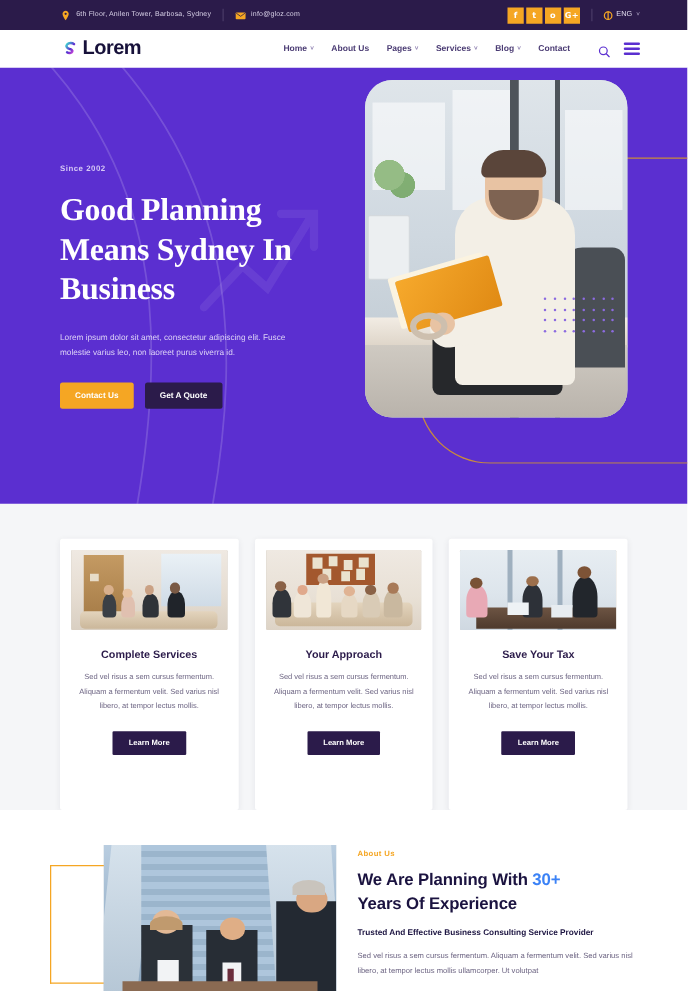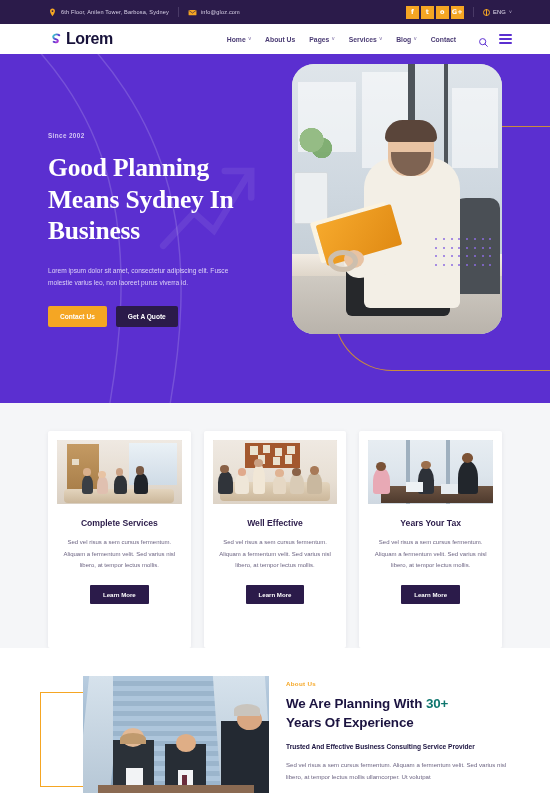--- a/index.html
+++ b/index.html
@@ -262,21 +262,21 @@
 
   .about-right { flex: 1; padding-top: 4px; }
   .about-eyebrow {
     font-size: 6.2px; font-weight: 700; color: #F5A623;
     letter-spacing: .3px; margin-bottom: 7px;
   }
   .about-title {
     font-size: 13.4px; font-weight: 700; color: #1b1340;
     line-height: 1.42; margin-bottom: 11px; letter-spacing: -.1px;
   }
-  .hl { color: #0f766e; }
+  .hl { color: #3b82f6; }
   .about-lead {
     font-size: 6.6px; font-weight: 700; color: #1b1340;
     margin-bottom: 9px;
   }
   .about-body { font-size: 6.1px; line-height: 1.95; color: #6d6583; }
 </style>
 </head>
 <body>
 
 <div class="page">
@@ -508,21 +508,21 @@
           <div class="pr" style="left:32%;width:10%;height:46%;background:#f1e7d6;"></div>
           <div class="pr-h" style="left:33%;bottom:58%;width:7%;height:12%;background:#caa184;"></div>
           <div class="pr" style="left:48%;width:11%;height:30%;background:#e6d8c4;"></div>
           <div class="pr-h" style="left:50%;bottom:42%;width:7%;height:12%;background:#e0b393;"></div>
           <div class="pr" style="left:62%;width:11%;height:32%;background:#d9cbb6;"></div>
           <div class="pr-h" style="left:64%;bottom:44%;width:7%;height:13%;background:#8a6247;"></div>
           <div class="pr" style="left:76%;width:12%;height:34%;background:#c9b89f;"></div>
           <div class="pr-h" style="left:78%;bottom:46%;width:7%;height:13%;background:#a87a58;"></div>
         </div>
       </div>
-      <div class="card-title">Well Effective</div>
+      <div class="card-title">Your Approach</div>
       <div class="card-text">Sed vel risus a sem cursus fermentum. Aliquam a fermentum velit. Sed varius nisl libero, at tempor lectus mollis.</div>
       <div class="card-btn-wrap">
         <button class="card-btn">Learn More</button>
       </div>
     </div>
 
     <div class="card">
       <div class="card-img">
         <div class="mp mp3">
           <div class="ph-mullion" style="left:30%;width:4px;background:#9fb0bf;"></div>
@@ -531,21 +531,21 @@
           <div class="pr" style="left:4%;width:13%;height:40%;background:#e8a9b5;"></div>
           <div class="pr-h" style="left:6%;bottom:52%;width:8%;height:14%;background:#7a5236;"></div>
           <div class="pr" style="left:40%;width:13%;height:42%;background:#2d3138;"></div>
           <div class="pr-h" style="left:42%;bottom:54%;width:8%;height:14%;background:#9c6f4c;"></div>
           <div class="pr" style="left:72%;width:16%;height:52%;background:#22262c;"></div>
           <div class="pr-h" style="left:75%;bottom:64%;width:9%;height:15%;background:#7d5336;"></div>
           <div class="mp-note" style="left:30%;bottom:18%;top:auto;width:14%;height:16%;background:#eef2f5;"></div>
           <div class="mp-note" style="left:58%;bottom:16%;top:auto;width:14%;height:16%;background:#e7ecf0;"></div>
         </div>
       </div>
-      <div class="card-title">Years Your Tax</div>
+      <div class="card-title">Save Your Tax</div>
       <div class="card-text">Sed vel risus a sem cursus fermentum. Aliquam a fermentum velit. Sed varius nisl libero, at tempor lectus mollis.</div>
       <div class="card-btn-wrap">
         <button class="card-btn">Learn More</button>
       </div>
     </div>
 
   </div>
 
   <div class="about">
     <div class="about-left">

